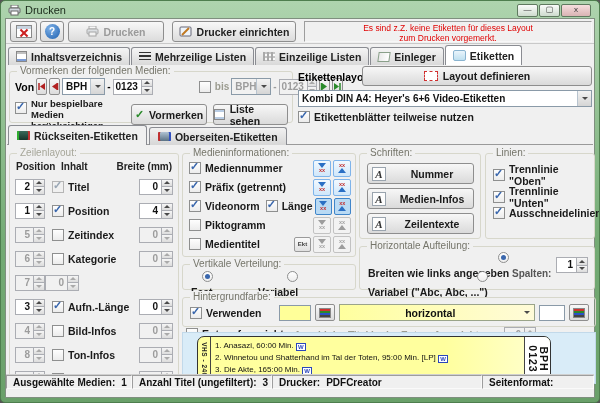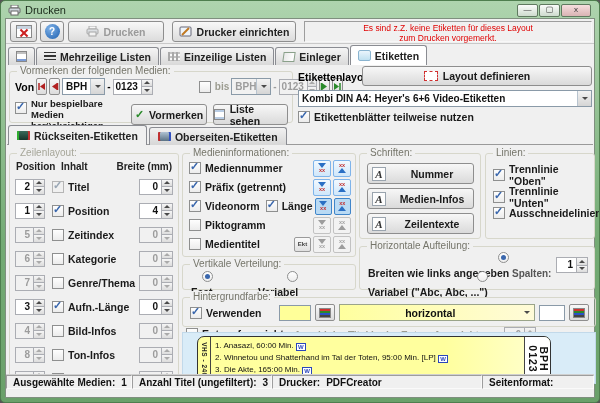--- a/index.html
+++ b/index.html
@@ -201,20 +201,21 @@
       </div>
       <div class="warnpanel">
         <div>Es sind z.Z. keine Etiketten für dieses Layout</div>
         <div>zum Drucken vorgemerkt.</div>
       </div>
     </div>
 
     <div class="tabbar">
       <div class="tab">
         <span class="icon i-doc"></span>
+        <span>Inhaltsverzeichnis</span>
       </div>
       <div class="tab">
         <span class="icon i-lines"></span>
         <span>Mehrzeilige Listen</span>
       </div>
       <div class="tab">
         <span class="icon i-grid"></span>
         <span>Einzeilige Listen</span>
       </div>
       <div class="tab">
@@ -467,24 +468,20 @@
         <span class="spin dis" style="width:30px;">
             <span class="v">7</span>
             <span class="ar">
               <span>
                 <i class="tU"></i>
               </span>
               <span>
                 <i class="tD"></i>
               </span>
             </span>
-          </span>
-        <span class="cb">
-            <span class="bx"></span>
-            <span>Genre/Thema</span>
           </span>
         <span class="spin dis" style="width:34px;">
             <span class="v">0</span>
             <span class="ar">
               <span>
                 <i class="tU"></i>
               </span>
               <span>
                 <i class="tD"></i>
               </span>

